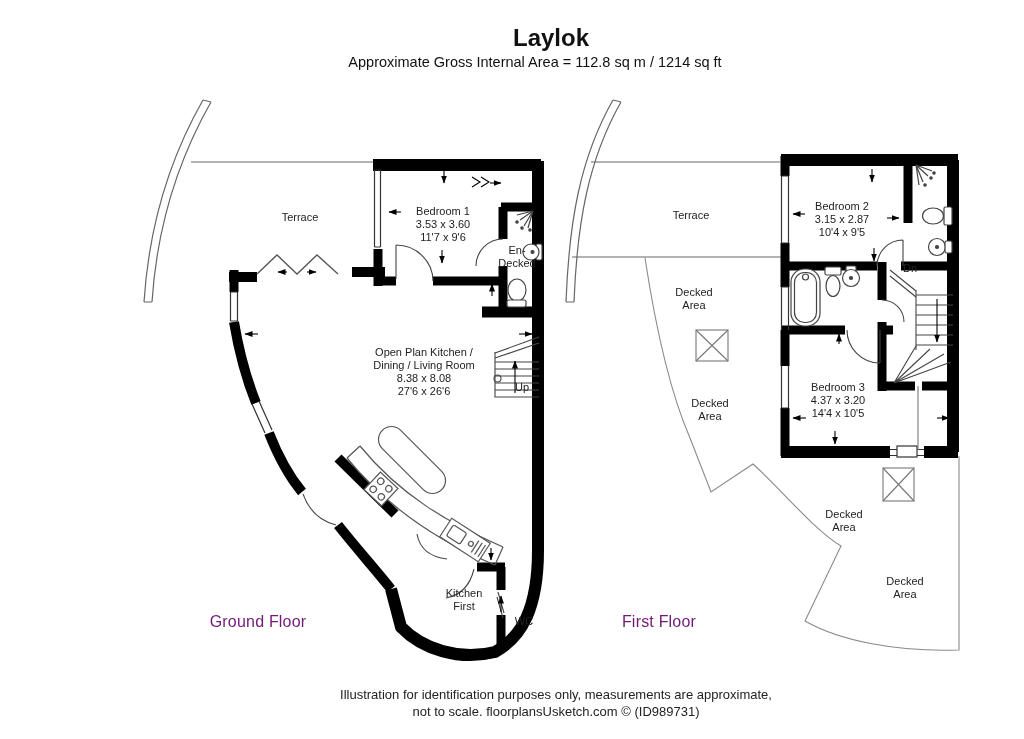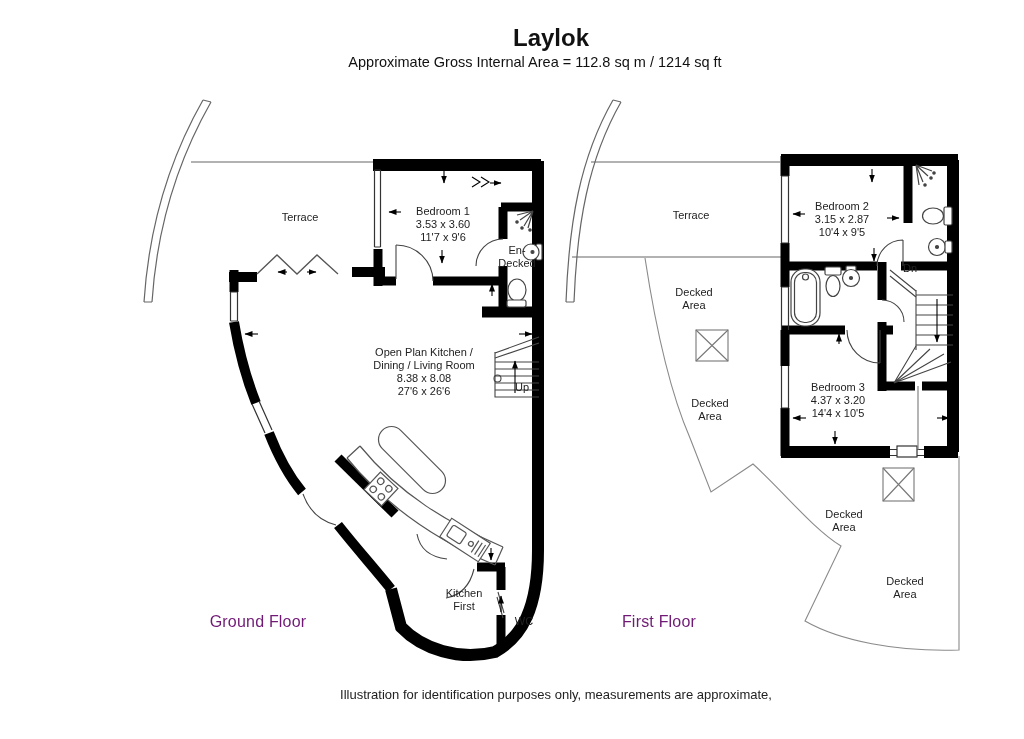--- a/index.html
+++ b/index.html
@@ -302,14 +302,15 @@
     <span>Area</span>
   </div>
   <div class="lbl" style="left:861px;top:588px">
     <span>Decked</span>
     <span>Area</span>
   </div>
 
   <div class="lbl floor-lbl" style="left:615px;top:621px">First Floor</div>
 
   <div class="footer" style="top:686px">Illustration for identification purposes only, measurements are approximate,</div>
+  <div class="footer" style="top:703px">not to scale. floorplansUsketch.com © (ID989731)</div>
 
 </div>
 
 </body></html>

